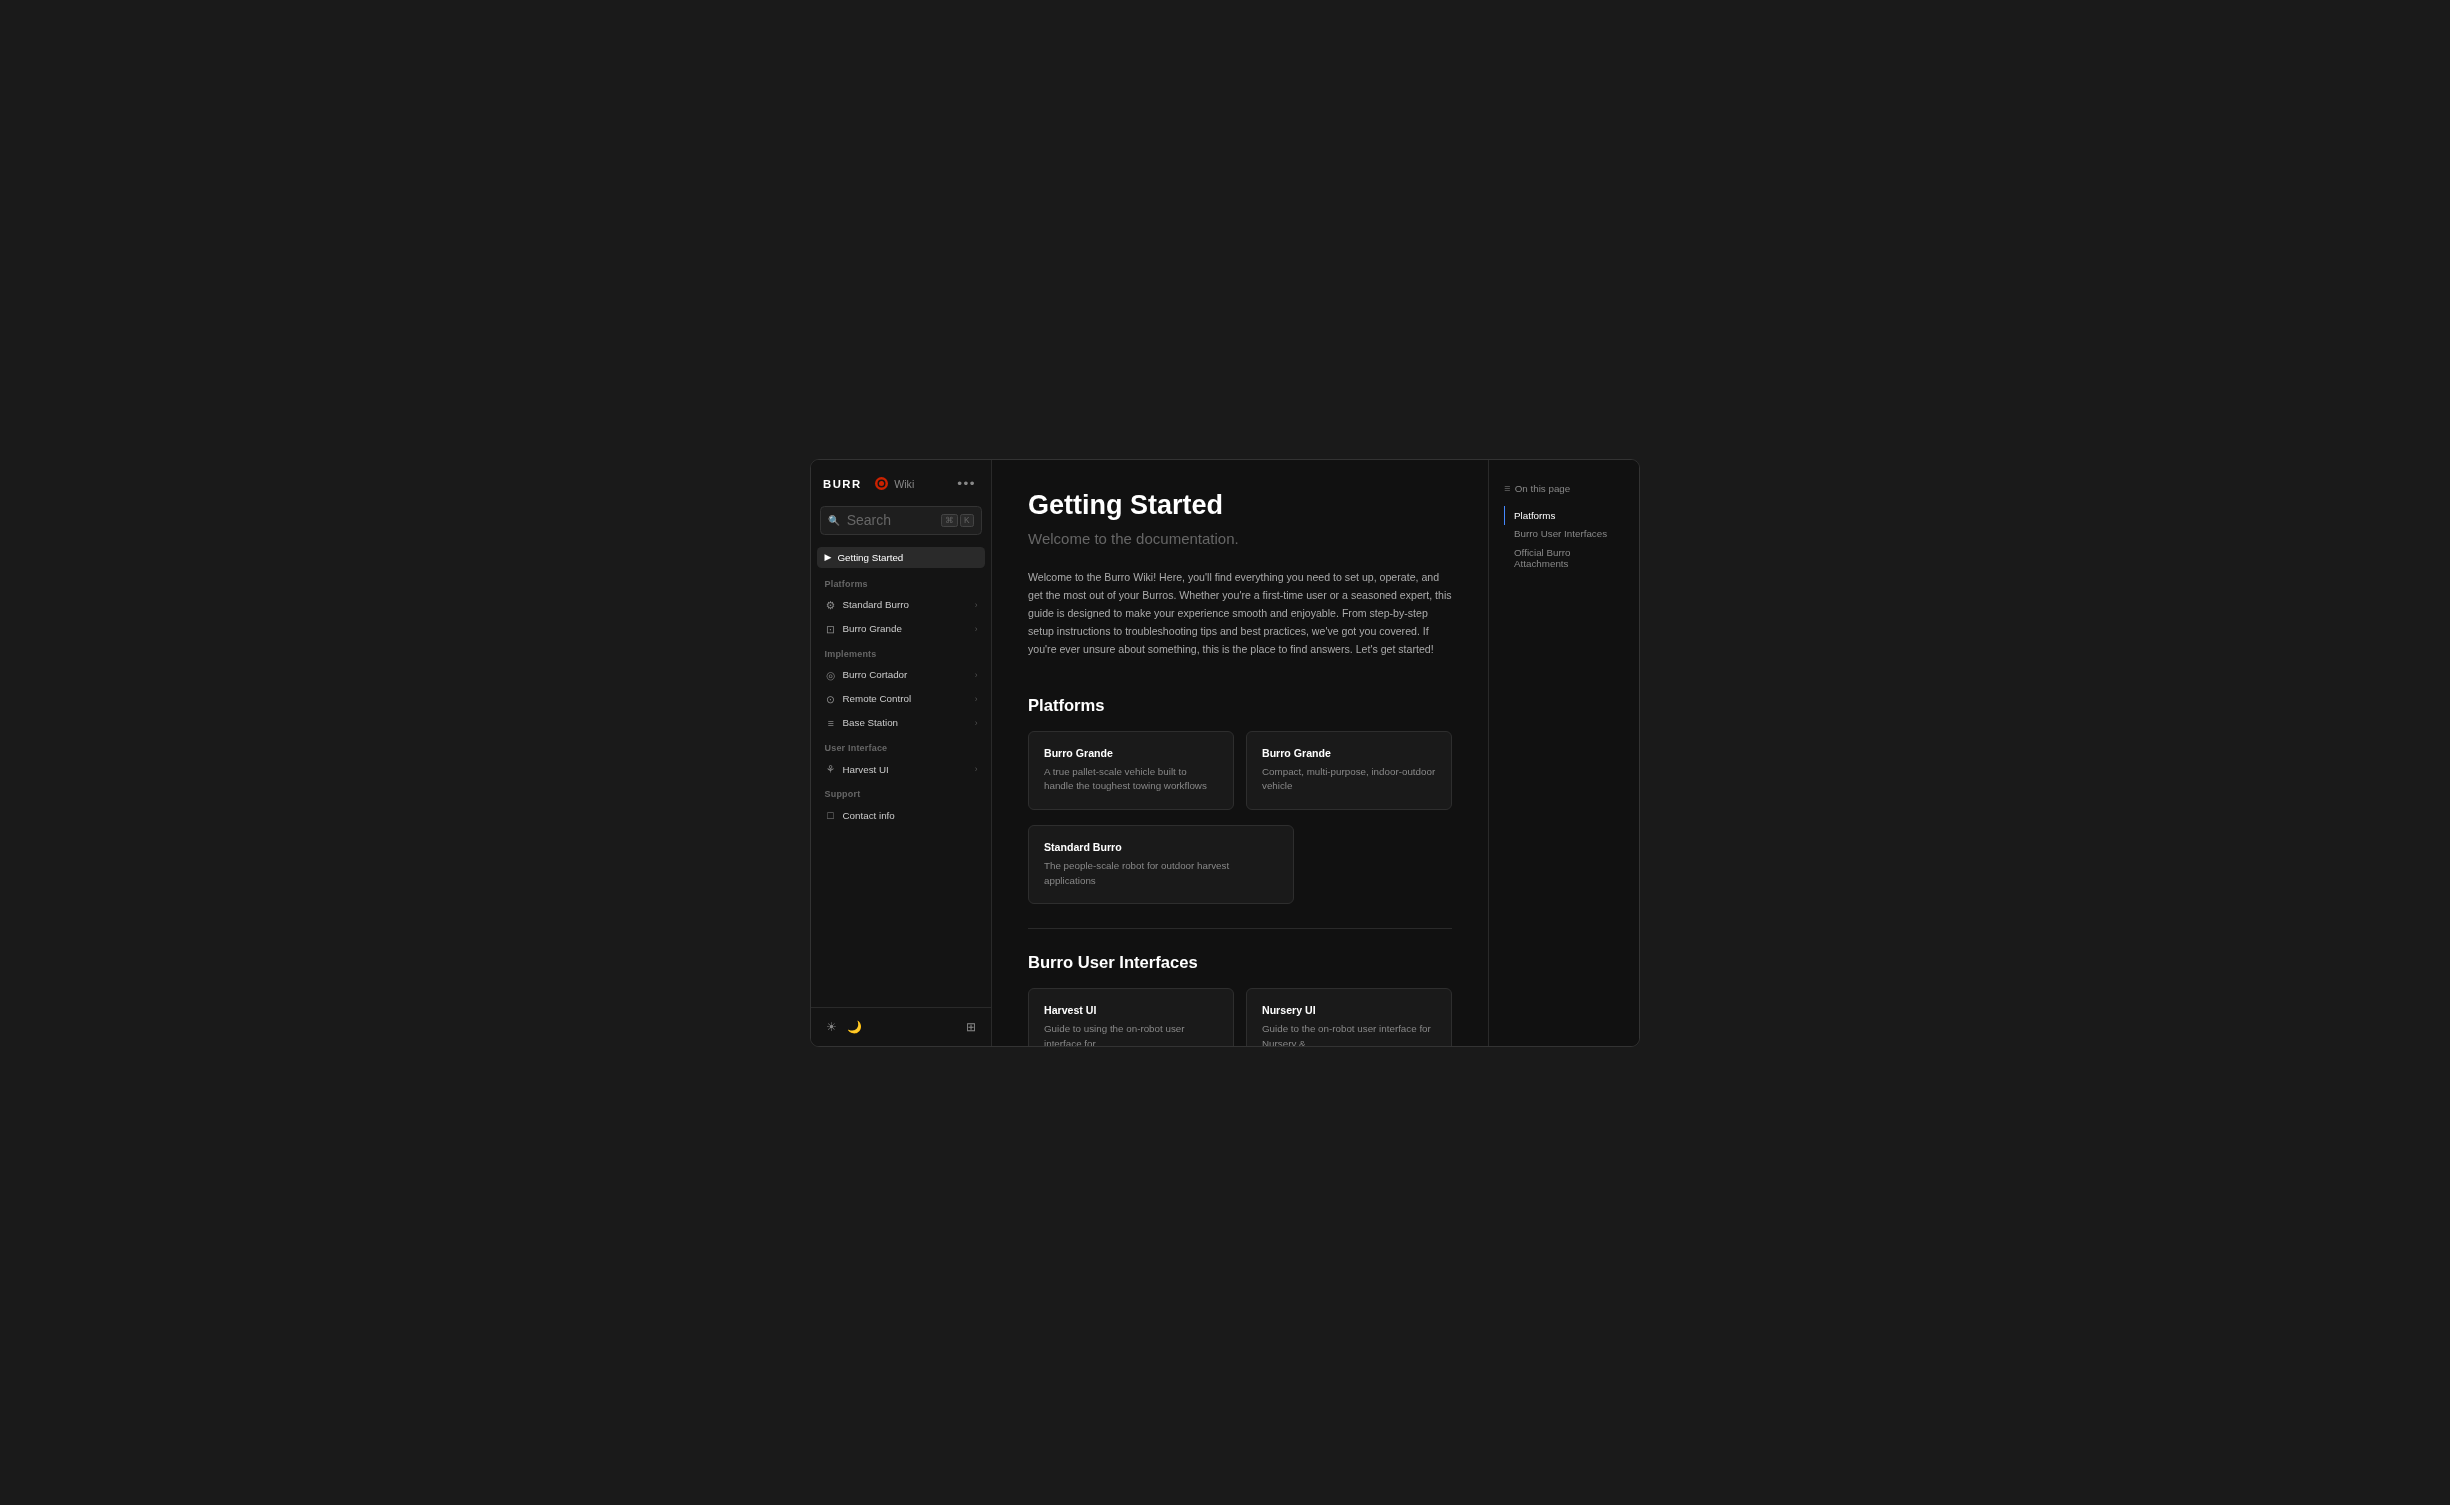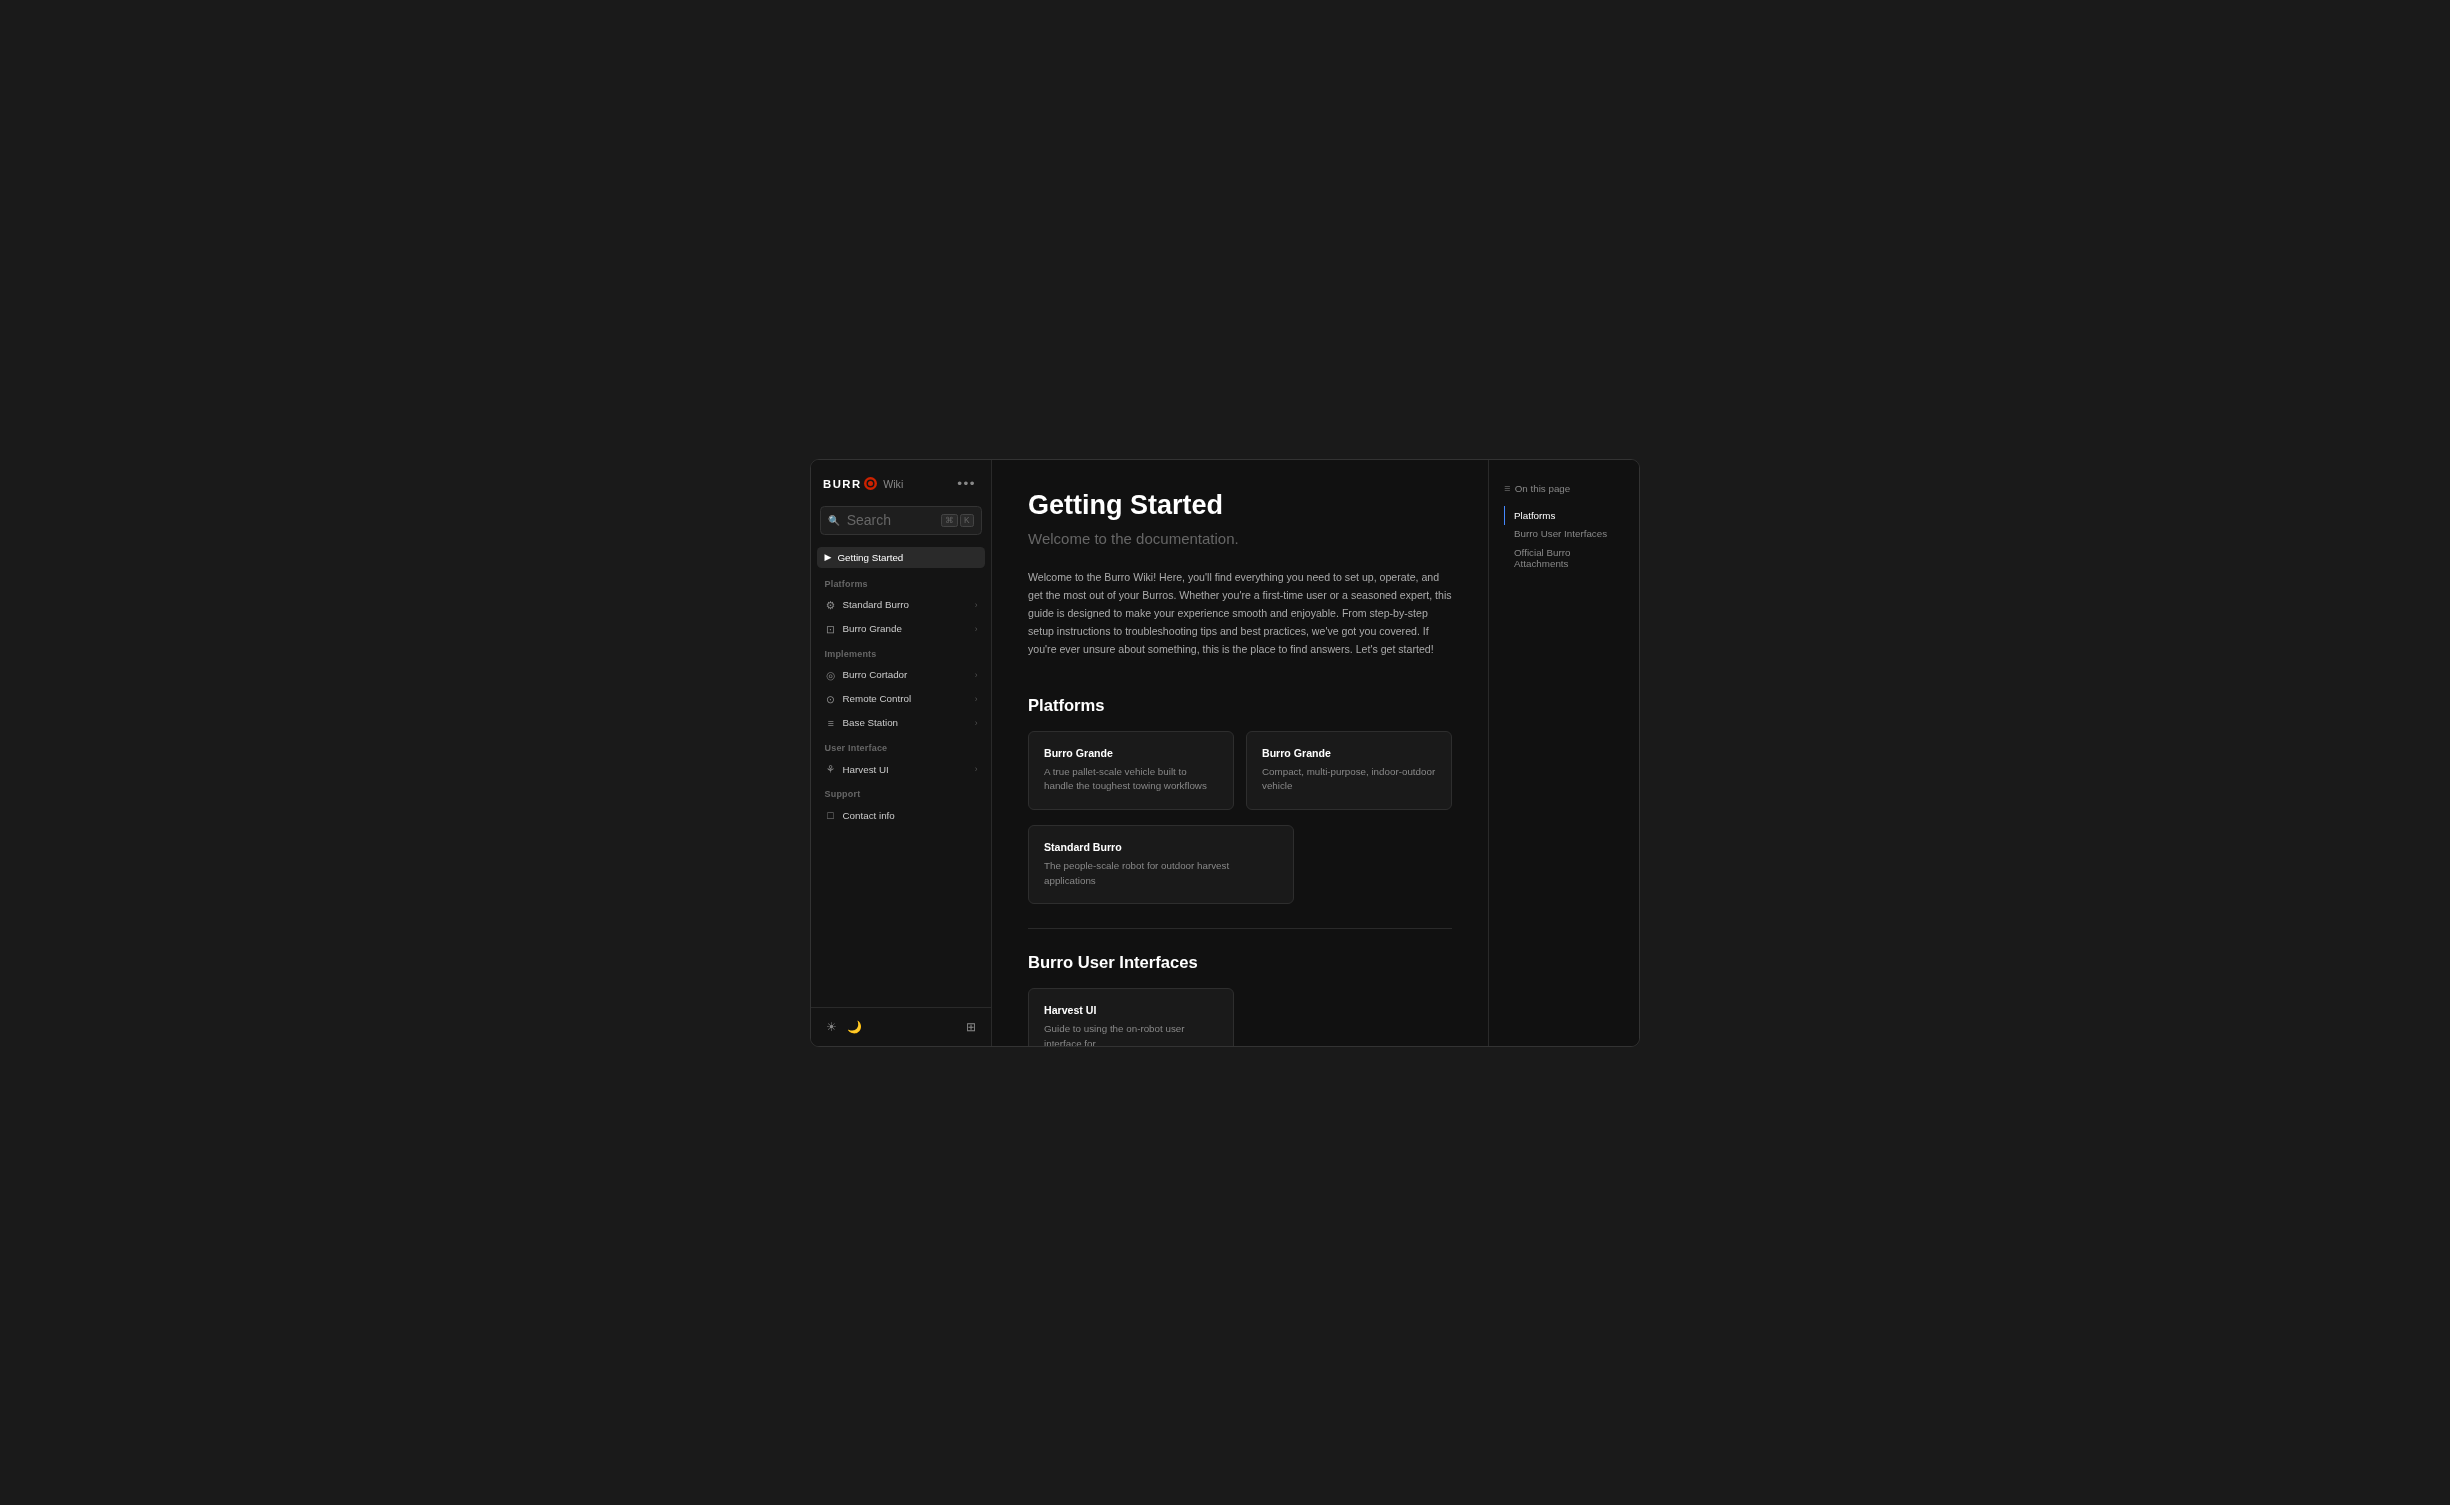--- a/index.html
+++ b/index.html
@@ -40,21 +40,21 @@
       padding: 13.6px 12px 9px;
     }
     .sidebar-logo {
       display: flex;
       align-items: center;
       gap: 6px;
     }
     .logo-mark {
       display: flex;
       align-items: center;
-      gap: 2px;
+      gap: 13px;
     }
     .logo-text {
       color: #ffffff;
       font-weight: 700;
       font-size: 11.3px;
       letter-spacing: 1.5px;
     }
     .logo-dot {
       width: 13.6px;
       height: 13.6px;
@@ -434,20 +434,24 @@
     </div>
 
     <hr class="divider">
 
     <h2 class="section-title">Burro User Interfaces</h2>
     <div class="cards-grid">
       <div class="card">
         <div class="card-title">Harvest UI</div>
         <div class="card-desc">Guide to using the on-robot user interface for</div>
       </div>
+      <div class="card">
+        <div class="card-title">Nursery UI</div>
+        <div class="card-desc">Guide to the on-robot user interface for Nursery &amp;</div>
+      </div>
     </div>
   </div>
 
   <div class="right-sidebar">
     <div class="toc-header">
       <span class="toc-icon">≡</span>
       <span class="toc-title">On this page</span>
     </div>
     <a class="toc-item active" href="#">Platforms</a>
     <a class="toc-item" href="#">Burro User Interfaces</a>

